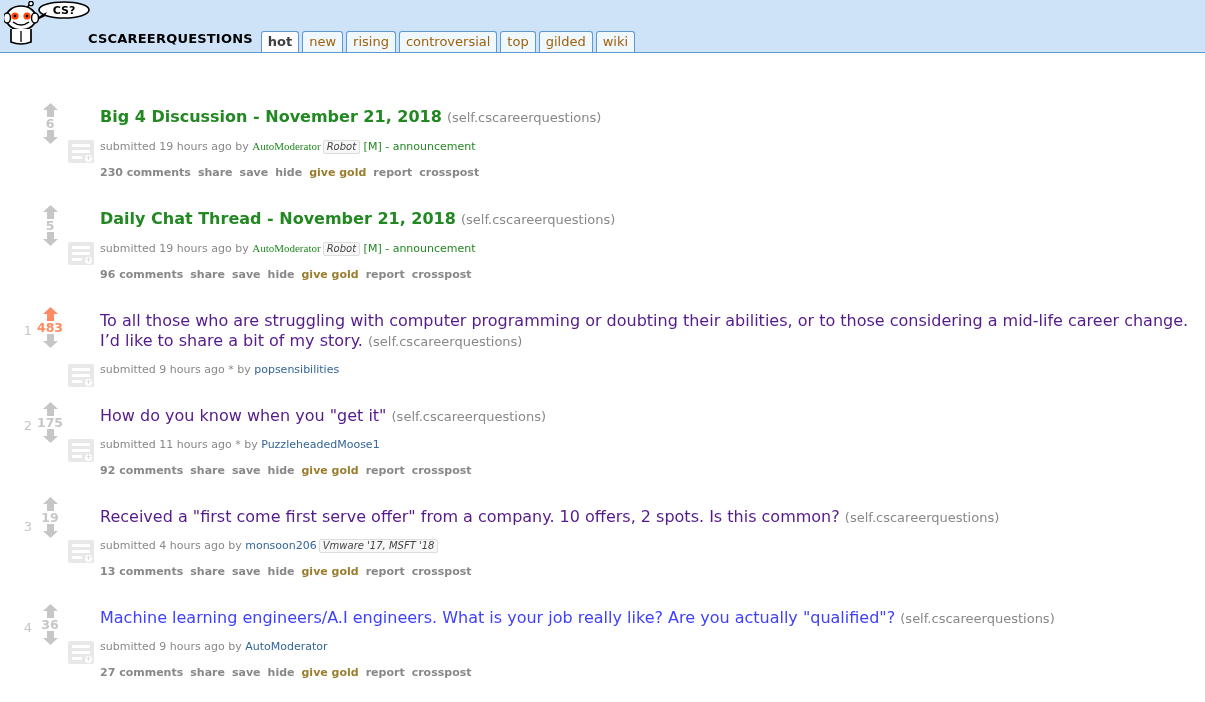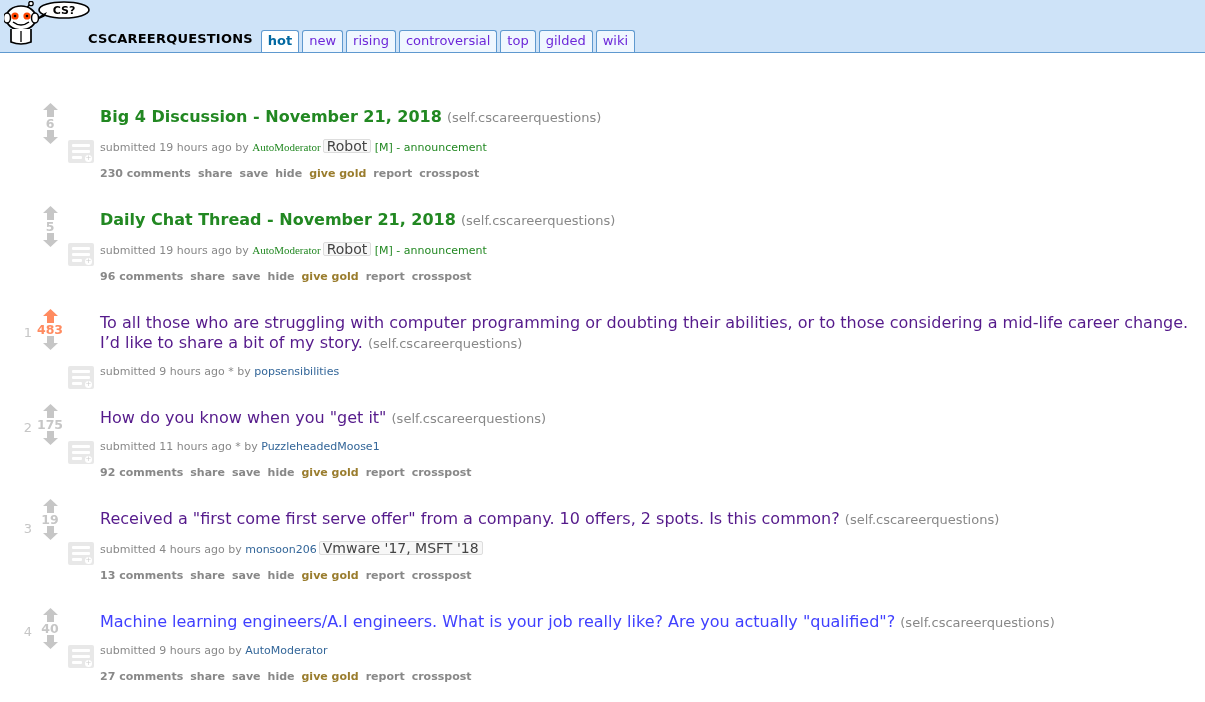--- a/index.html
+++ b/index.html
@@ -28,47 +28,48 @@
     left: 4px;
     top: 1px;
     width: 86px;
     height: 44px;
   }
   #tabrow {
     position: absolute;
     left: 88px;
     bottom: 0;
     display: flex;
+    align-items: flex-end;
     height: 22px;
   }
   #subreddit-name {
     font-weight: bold;
     font-size: 13px;
     letter-spacing: .2px;
     color: #000000;
     padding: 0 8px 4px 0;
     line-height: 18px;
   }
   .tab {
     font-size: 13px;
     line-height: 17px;
     padding: 1px 6px 2px 6px;
     margin-right: 3px;
-    color: #6d28d9;
+    color: #a16207;
     background: #eff7ff;
     border: 1px solid #5f99cf;
     border-bottom: none;
     border-radius: 3px 3px 0 0;
     text-decoration: none;
     cursor: pointer;
     white-space: nowrap;
   }
   .tab.selected {
     background: #ffffff;
-    color: #0369a1;
+    color: #404040;
     font-weight: bold;
   }
 
   
   #listing {
     position: relative;
     padding-top: 36px;
   }
   .thing {
     position: relative;
@@ -174,28 +175,29 @@
     line-height: 14px;
     white-space: nowrap;
   }
   .tagline a.author {
     color: #369;
     text-decoration: none;
   }
   .tagline a.author.mod { color: #228822; font-family: Liberation Serif, serif; }
   .userflair {
     display: inline-block;
-    font-size: 14px;
+    font-size: 10px;
     line-height: 12px;
     padding: 0px 3px;
     border: 1px solid #ddd;
     background: #f7f7f7;
     color: #444;
     border-radius: 2px;
     margin-left: 2px;
+    font-style: italic;
   }
   .modbracket { color: #228822; }
   .flairtext { color: #228822; }
 
   .buttons {
     font-size: 11px;
     line-height: 15px;
     color: #888888;
     white-space: nowrap;
   }
@@ -347,21 +349,21 @@
         <span class="bar" style="top:4px;width:18px"></span>
         <span class="bar" style="top:10px;width:18px"></span>
         <span class="bar" style="top:16px;width:10px"></span>
         <span class="plus">+</span>
       </a>
     </div>
     <div class="thing has-thumb">
       <span class="rank" style="top: 30px;">4</span>
       <div class="midcol" style="top: 14px;"><span><svg class="arrow" viewBox="0 0 15 14" xmlns="http://www.w3.org/2000/svg">
             <polygon points="7.5,0 15,7 11,7 11,14 4,14 4,7 0,7" fill="#c6c6c6"></polygon>
-          </svg></span><div class="score">40</div><span><svg class="arrow" viewBox="0 0 15 14" xmlns="http://www.w3.org/2000/svg">
+          </svg></span><div class="score">36</div><span><svg class="arrow" viewBox="0 0 15 14" xmlns="http://www.w3.org/2000/svg">
             <polygon points="7.5,14 15,7 11,7 11,0 4,0 4,7 0,7" fill="#c6c6c6"></polygon>
           </svg></span></div>
       <div class="entry">
         <p class="titleline"><a class="title">Machine learning engineers/A.I engineers. What is your job really like? Are you actually "qualified"?</a> <span class="domain">(self.cscareerquestions)</span></p>
         <p class="tagline"><span>submitted 9 hours ago by</span> <a class="author">AutoModerator</a></p>
         <p class="buttons"><a class="comments">27 comments</a><a class="">share</a><a class="">save</a><a class="">hide</a><a class="gold">give gold</a><a class="">report</a><a class="">crosspost</a></p>
       </div>
       <a class="thumb" style="top: 51px;">
         <span class="bar" style="top:4px;width:18px"></span>
         <span class="bar" style="top:10px;width:18px"></span>

